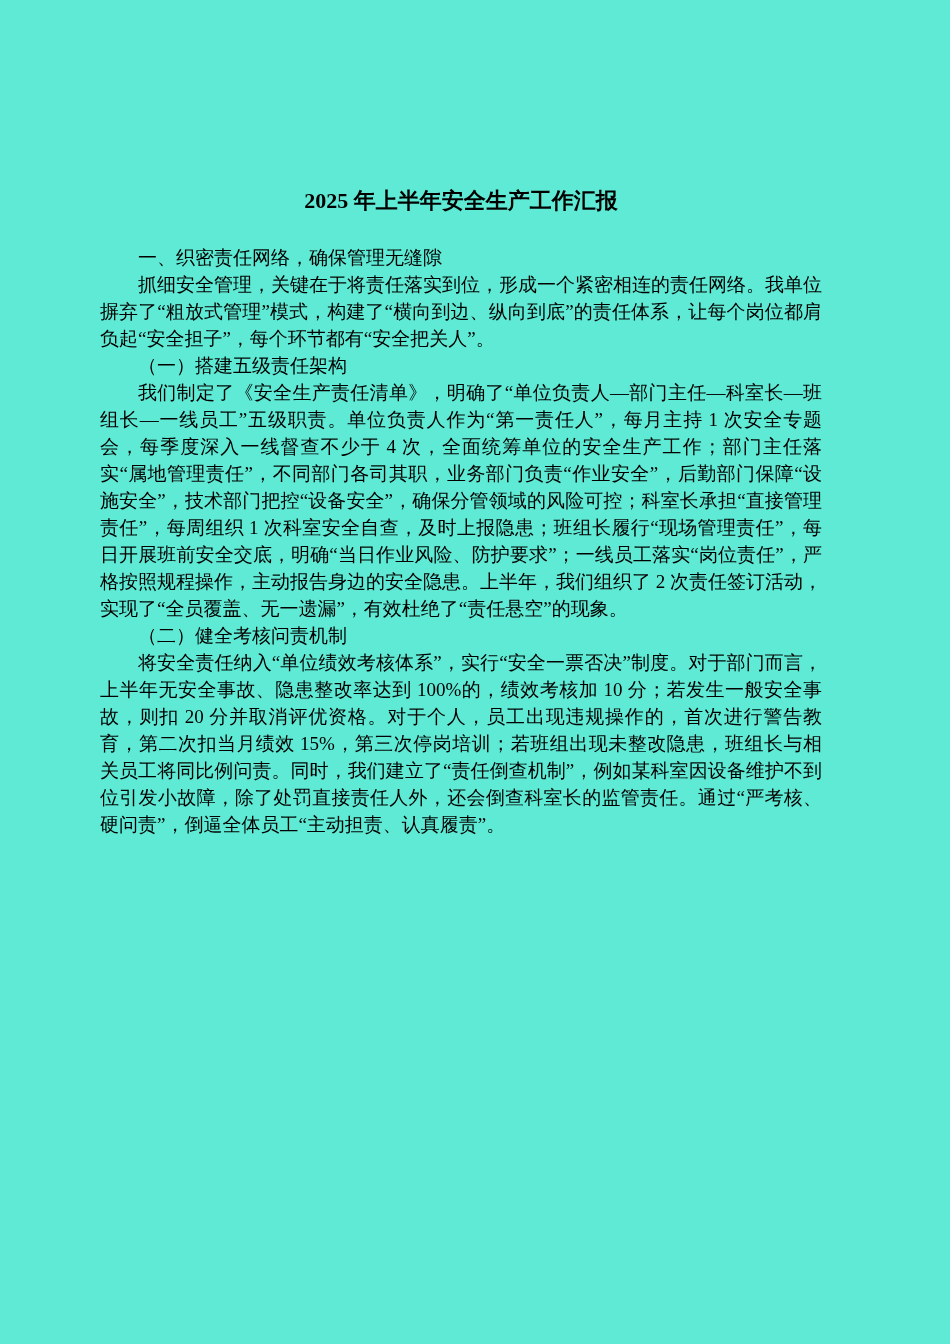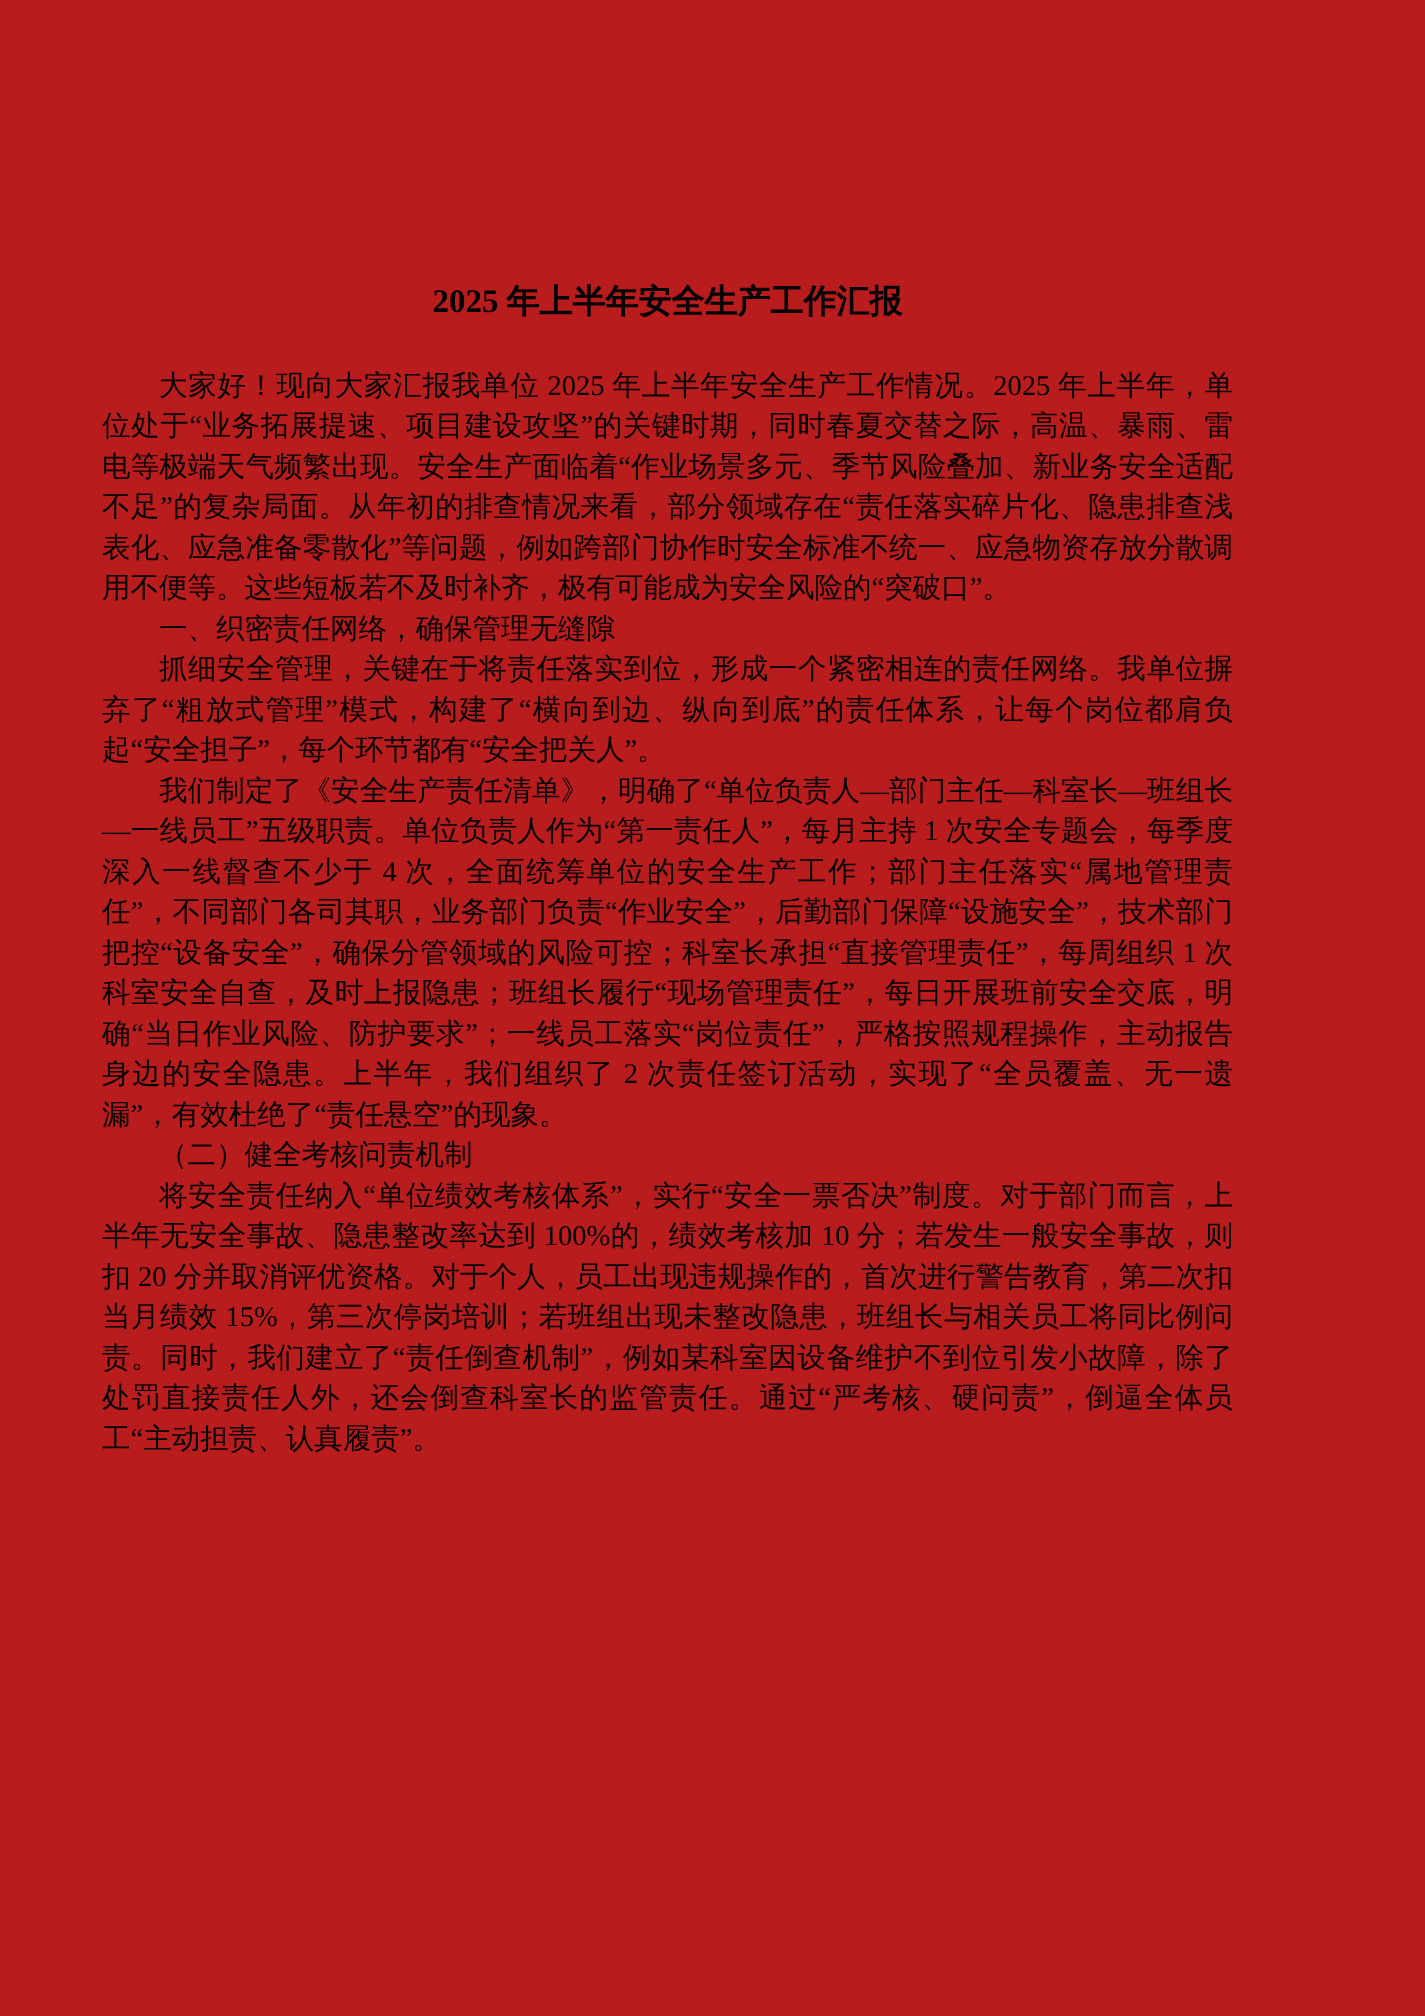--- a/index.html
+++ b/index.html
@@ -9,22 +9,22 @@
   }
   body {
     width: 950px;
     height: 1344px;
     overflow: hidden;
   }
   .page {
     box-sizing: border-box;
     width: 950px;
     height: 1344px;
-    padding: 186px 128px 40px 68px;
-    background: #b91c1c;
+    padding: 186px 128px 40px 100px;
+    background: #5eead4;
     color: #000000;
     font-family: "Liberation Serif", "DejaVu Serif", serif;
     font-size: 19px;
     line-height: 27px;
   }
   .doc-title {
     text-align: center;
     font-size: 22px;
     font-weight: bold;
     line-height: 30px;
@@ -49,27 +49,27 @@
   }
 </style>
 </head>
 <body>
 
 <main class="page">
 
   <h1 class="doc-title">2025 年上半年安全生产工作汇报</h1>
 
 
-  <p class="block paragraph">大家好！现向大家汇报我单位 2025 年上半年安全生产工作情况。2025 年上半年，单位处于“业务拓展提速、项目建设攻坚”的关键时期，同时春夏交替之际，高温、暴雨、雷电等极端天气频繁出现。安全生产面临着“作业场景多元、季节风险叠加、新业务安全适配不足”的复杂局面。从年初的排查情况来看，部分领域存在“责任落实碎片化、隐患排查浅表化、应急准备零散化”等问题，例如跨部门协作时安全标准不统一、应急物资存放分散调用不便等。这些短板若不及时补齐，极有可能成为安全风险的“突破口”。</p>
 
 
   <p class="block heading">一、织密责任网络，确保管理无缝隙</p>
 
   <p class="block paragraph">抓细安全管理，关键在于将责任落实到位，形成一个紧密相连的责任网络。我单位摒弃了“粗放式管理”模式，构建了“横向到边、纵向到底”的责任体系，让每个岗位都肩负起“安全担子”，每个环节都有“安全把关人”。</p>
 
+  <p class="block heading">（一）搭建五级责任架构</p>
 
   <p class="block paragraph">我们制定了《安全生产责任清单》，明确了“单位负责人—部门主任—科室长—班组长—一线员工”五级职责。单位负责人作为“第一责任人”，每月主持 1 次安全专题会，每季度深入一线督查不少于 4 次，全面统筹单位的安全生产工作；部门主任落实“属地管理责任”，不同部门各司其职，业务部门负责“作业安全”，后勤部门保障“设施安全”，技术部门把控“设备安全”，确保分管领域的风险可控；科室长承担“直接管理责任”，每周组织 1 次科室安全自查，及时上报隐患；班组长履行“现场管理责任”，每日开展班前安全交底，明确“当日作业风险、防护要求”；一线员工落实“岗位责任”，严格按照规程操作，主动报告身边的安全隐患。上半年，我们组织了 2 次责任签订活动，实现了“全员覆盖、无一遗漏”，有效杜绝了“责任悬空”的现象。</p>
 
   <p class="block heading">（二）健全考核问责机制</p>
 
   <p class="block paragraph">将安全责任纳入“单位绩效考核体系”，实行“安全一票否决”制度。对于部门而言，上半年无安全事故、隐患整改率达到 100%的，绩效考核加 10 分；若发生一般安全事故，则扣 20 分并取消评优资格。对于个人，员工出现违规操作的，首次进行警告教育，第二次扣当月绩效 15%，第三次停岗培训；若班组出现未整改隐患，班组长与相关员工将同比例问责。同时，我们建立了“责任倒查机制”，例如某科室因设备维护不到位引发小故障，除了处罚直接责任人外，还会倒查科室长的监管责任。通过“严考核、硬问责”，倒逼全体员工“主动担责、认真履责”。</p>
 
 
 </main>
 

